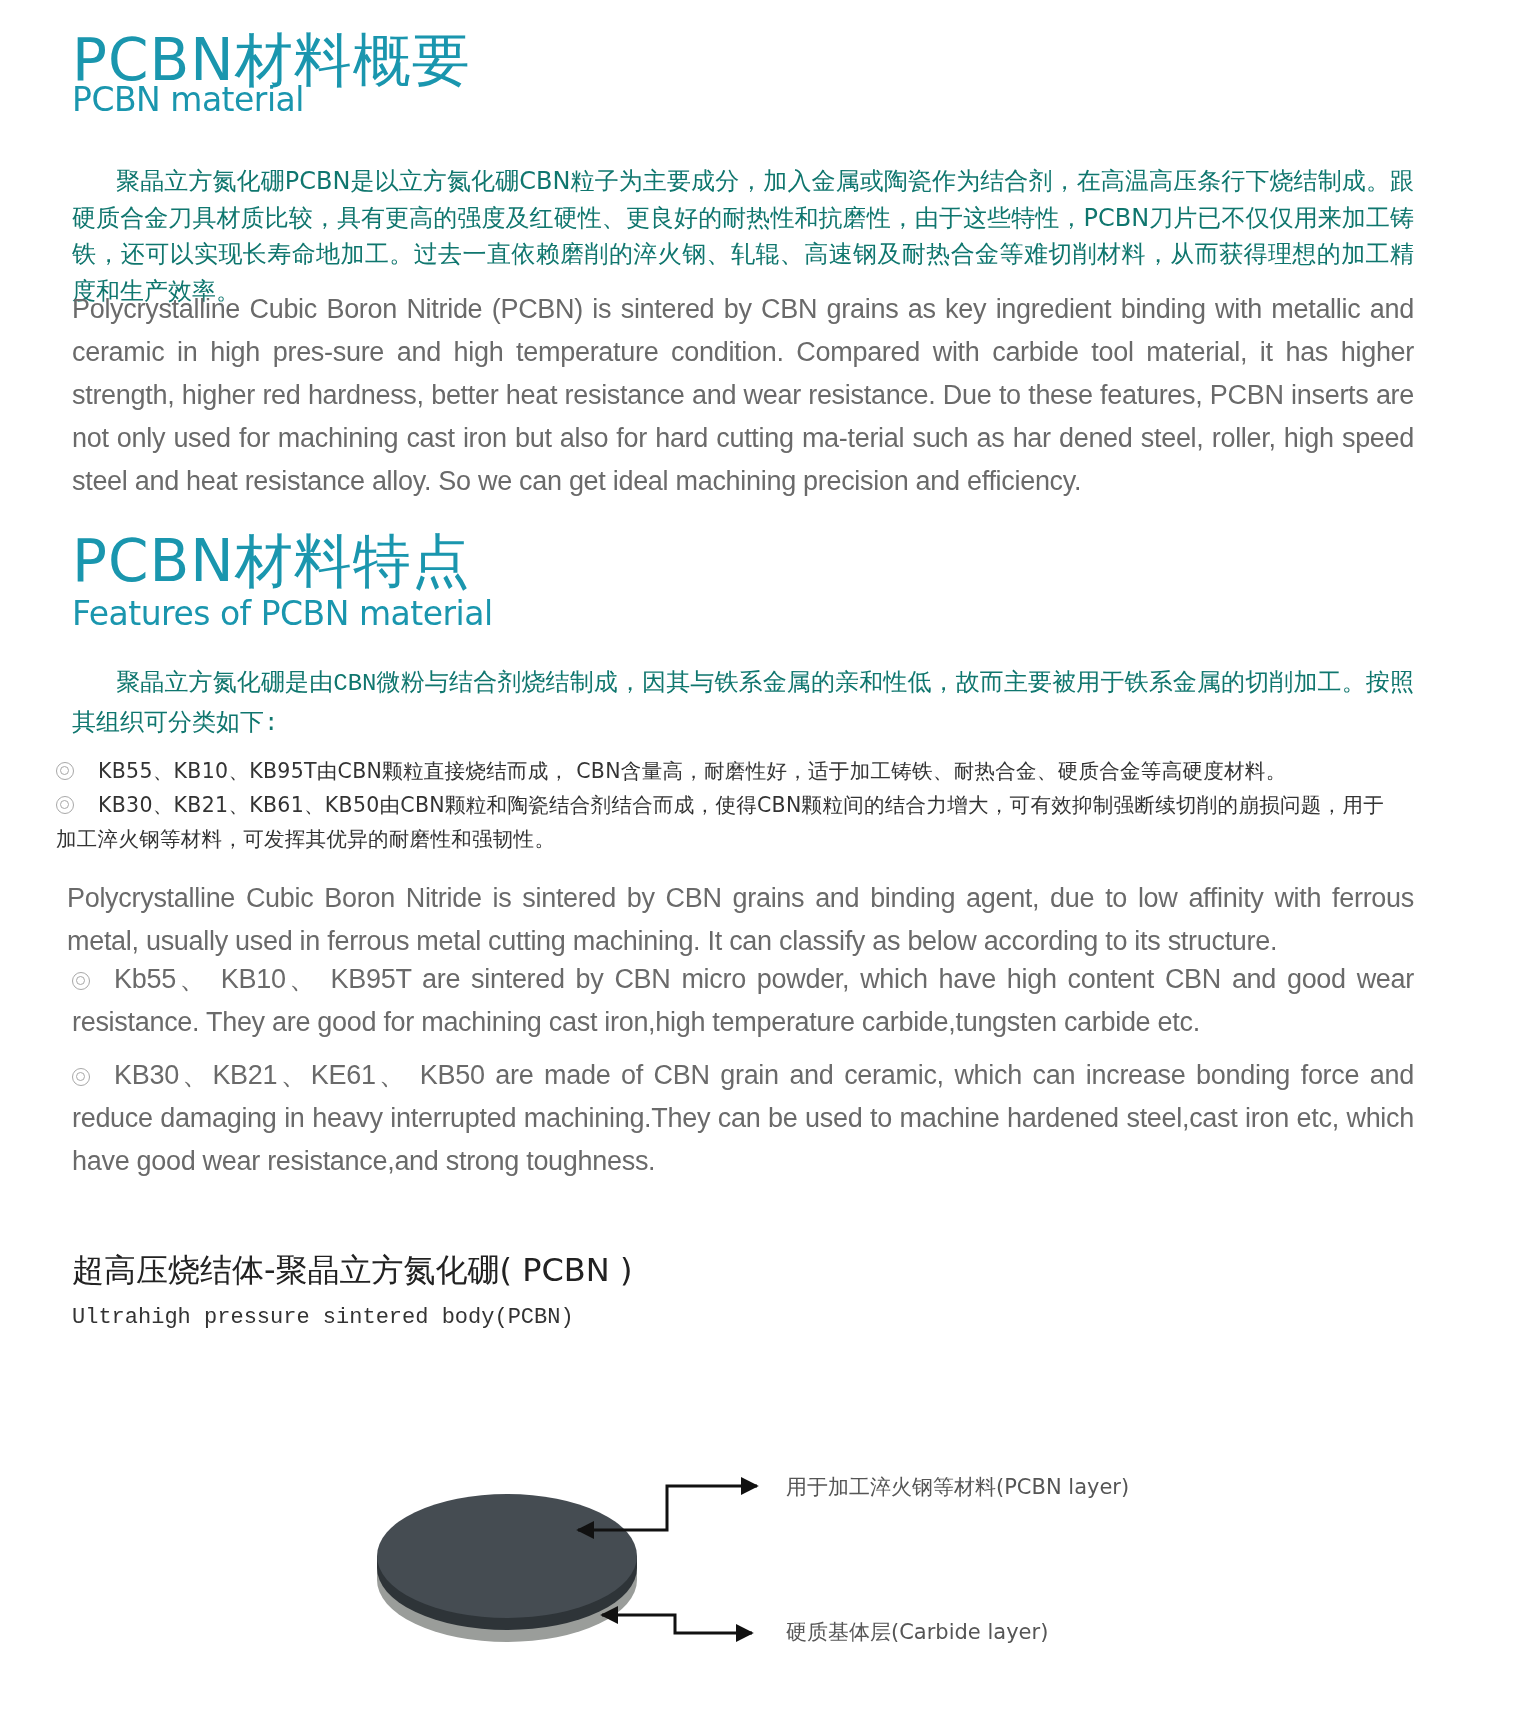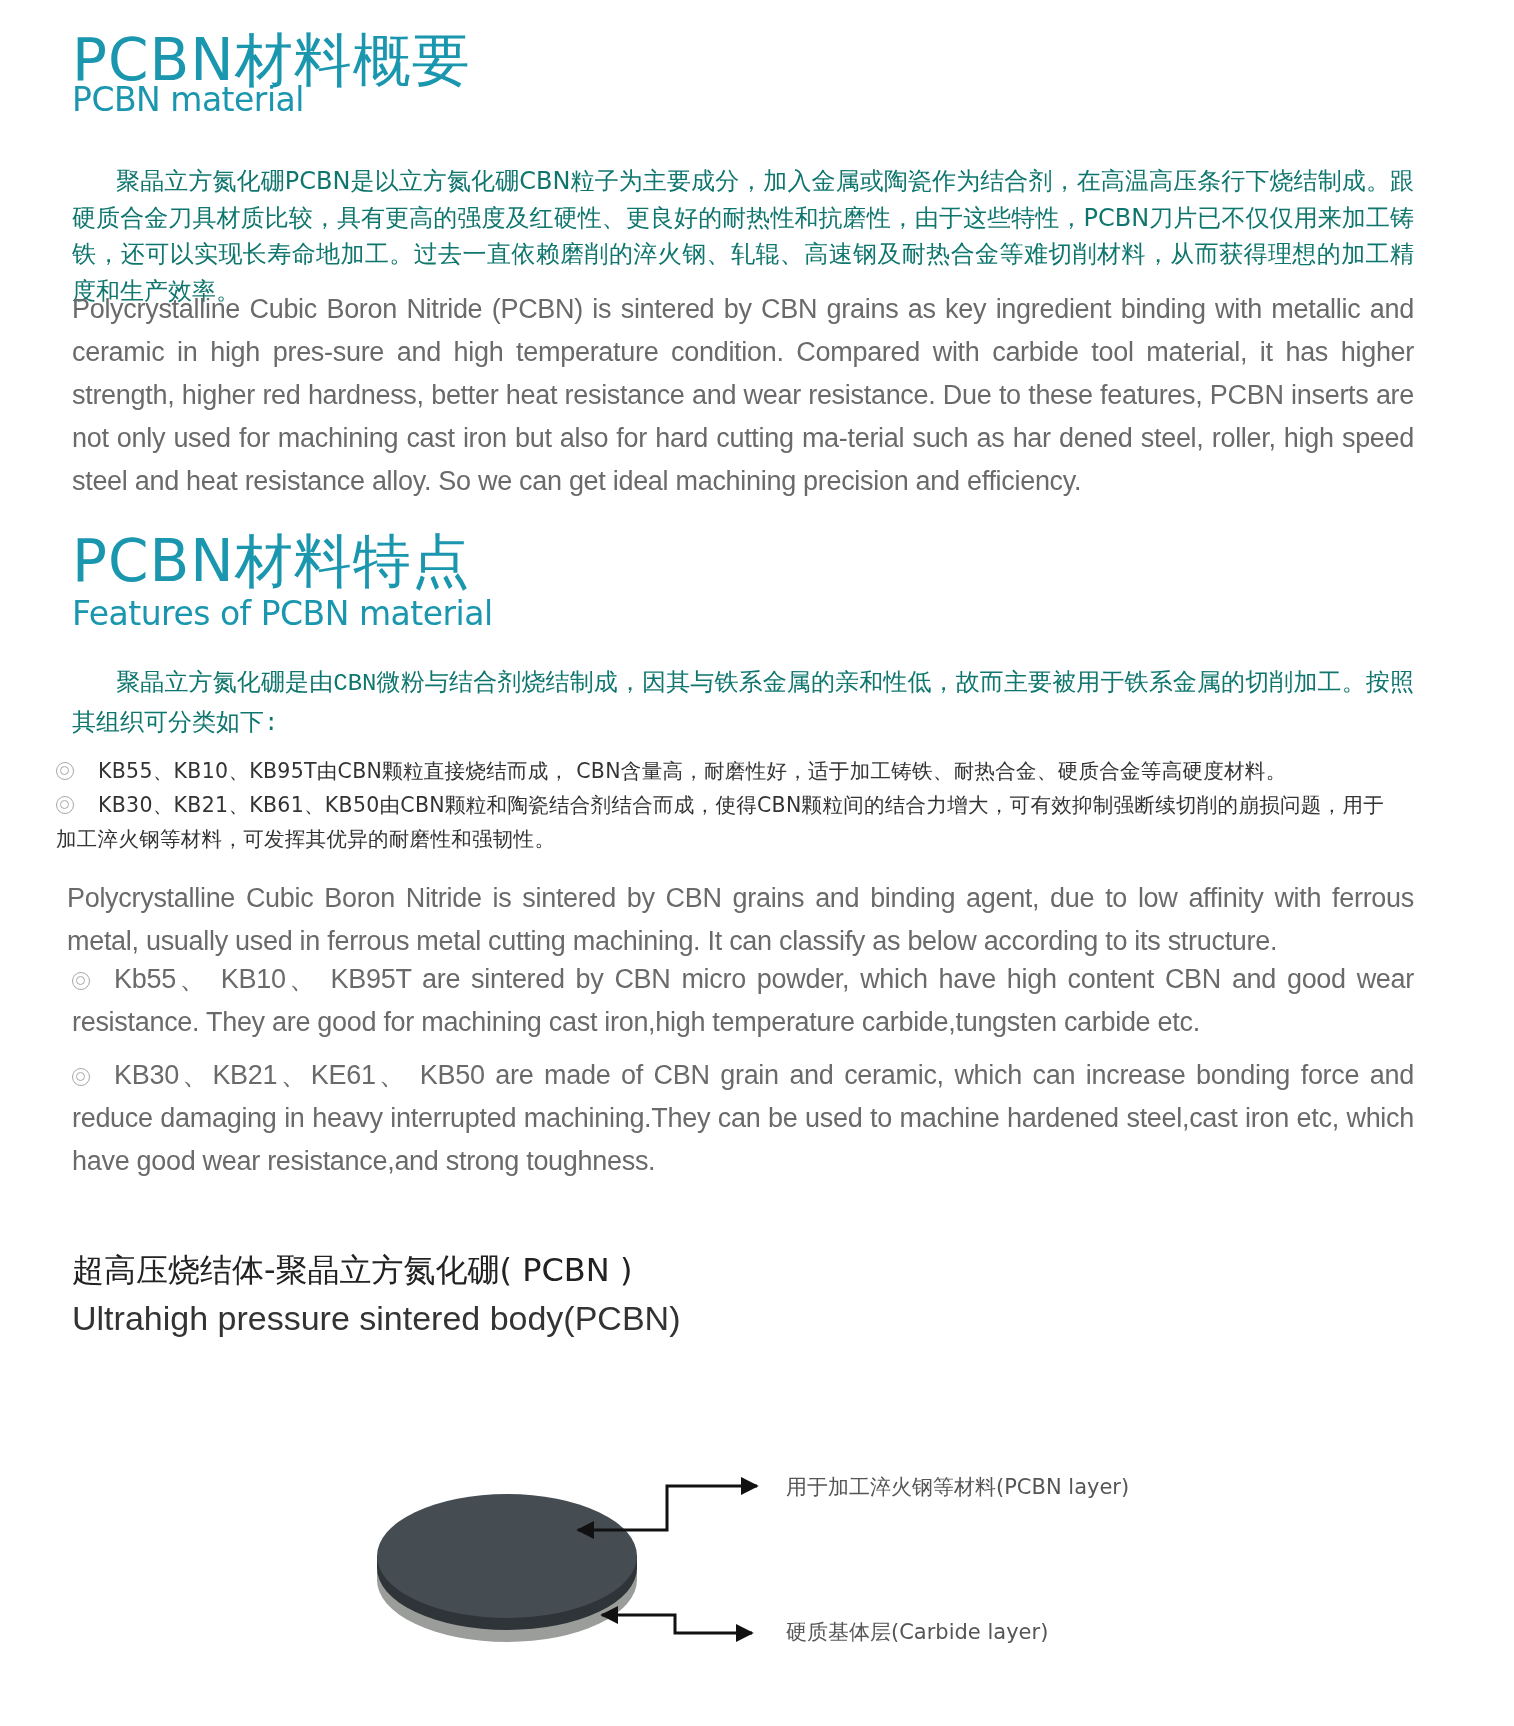--- a/index.html
+++ b/index.html
@@ -13,22 +13,22 @@
     .en-para { color: #6a6a6a; font-size: 27px; line-height: 43px; text-align: justify;
                font-family: "Liberation Sans", sans-serif; letter-spacing: -0.3px; }
     .bullet-icon { display: inline-block; width: 18px; height: 18px; border: 1.5px solid #a8a8a8; border-radius: 50%;
                    position: relative; vertical-align: -2px; margin-right: 24px; box-sizing: border-box; }
     .bullet-icon::after { content: ""; position: absolute; left: 3px; top: 3px; width: 9px; height: 9px;
                           border: 1.5px solid #a8a8a8; border-radius: 50%; box-sizing: border-box; }
     .cn-list { color: #333333; font-size: 20.5px; line-height: 34px; letter-spacing: 0.3px; }
     .cn-list .item { margin-bottom: 0; }
     .en-list .item { margin-bottom: 10px; }
     .h3-cn { color: #222222; font-size: 32px; line-height: 40px; white-space: nowrap; }
-    .h3-en { color: #333333; font-size: 34px; line-height: 40px; white-space: nowrap;
-             font-family: Liberation Sans, sans-serif; }
+    .h3-en { color: #333333; font-size: 22px; line-height: 40px; white-space: nowrap;
+             font-family: Liberation Mono, monospace; }
     .label { color: #555555; font-size: 21px; line-height: 28px; white-space: nowrap; }
   </style>
 </head>
 <body>
 
 <div class="abs h-cn" style="left:72px; top:34px;">PCBN材料概要</div>
 <div class="abs h-en" style="left:72px; top:80px;">PCBN material</div>
 
 <div class="abs cn-para" style="left:72px; top:163px; width:1342px;">
   <span class="indent"></span><span>聚晶立方氮化硼PCBN是以立方氮化硼CBN粒子为主要成分，加入金属或陶瓷作为结合剂，在高温高压条行下烧结制成。跟硬质合金刀具材质比较，具有更高的强度及红硬性、更良好的耐热性和抗磨性，由于这些特性，PCBN刀片已不仅仅用来加工铸铁，还可以实现长寿命地加工。过去一直依赖磨削的淬火钢、轧辊、高速钢及耐热合金等难切削材料，从而获得理想的加工精度和生产效率。</span>

